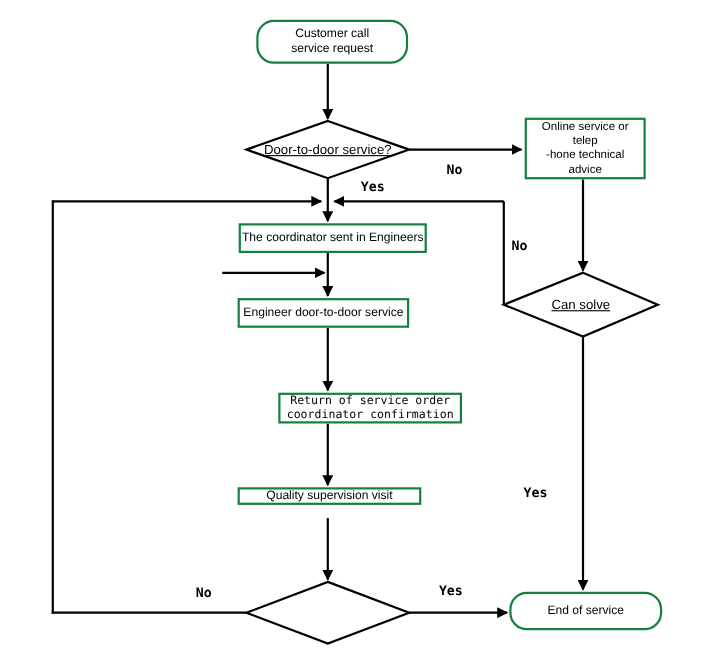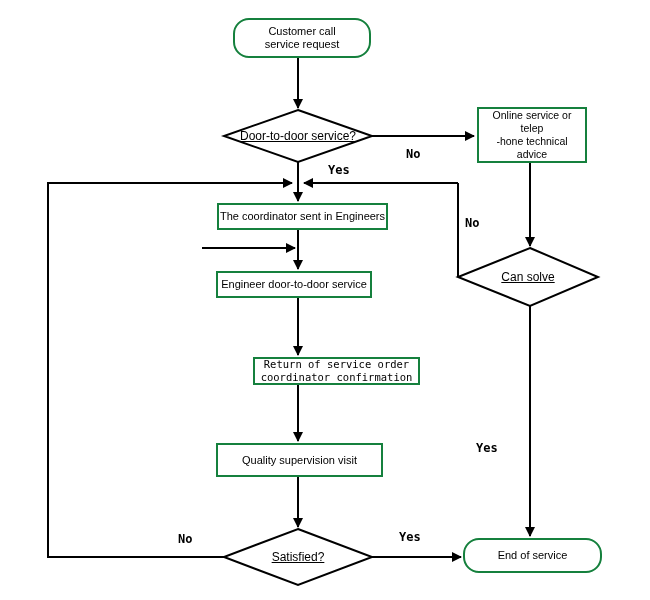--- a/index.html
+++ b/index.html
@@ -109,33 +109,30 @@
 
   <div class="node process" style="left:216px;top:271px;width:156px;height:27px;">
     <span>Engineer door-to-door service</span>
   </div>
 
   <div class="node process mono" style="left:216px;top:357px;width:167px;height:28px;margin-left:37px;">
     <span>Return of service order
 coordinator confirmation</span>
   </div>
 
-  <div class="node process" style="left:216px;top:443px;width:167px;height:34px;">
+  <div class="node process" style="left:216px;top:443px;width:167px;height:16px;">
     <span>Quality supervision visit</span>
   </div>
 
   <div class="node terminator" style="left:463px;top:538px;width:139px;height:35px;">
     <span>End of service</span>
   </div>
 
   <div class="diamond-label" style="left:224px;top:125px;width:148px;height:22px;">
     <span>Door-to-door service?</span>
-  </div>
-  <div class="diamond-label" style="left:224px;top:546px;width:148px;height:22px;">
-    <span>Satisfied?</span>
   </div>
   <div class="diamond-label" style="left:458px;top:266px;width:140px;height:22px;">
     <span>Can solve</span>
   </div>
 
   <span class="edge-label" style="left:405px;top:147px;">No</span>
   <span class="edge-label" style="left:327px;top:163px;">Yes</span>
   <span class="edge-label" style="left:464px;top:216px;">No</span>
   <span class="edge-label" style="left:475px;top:441px;">Yes</span>
   <span class="edge-label" style="left:177px;top:532px;">No</span>

